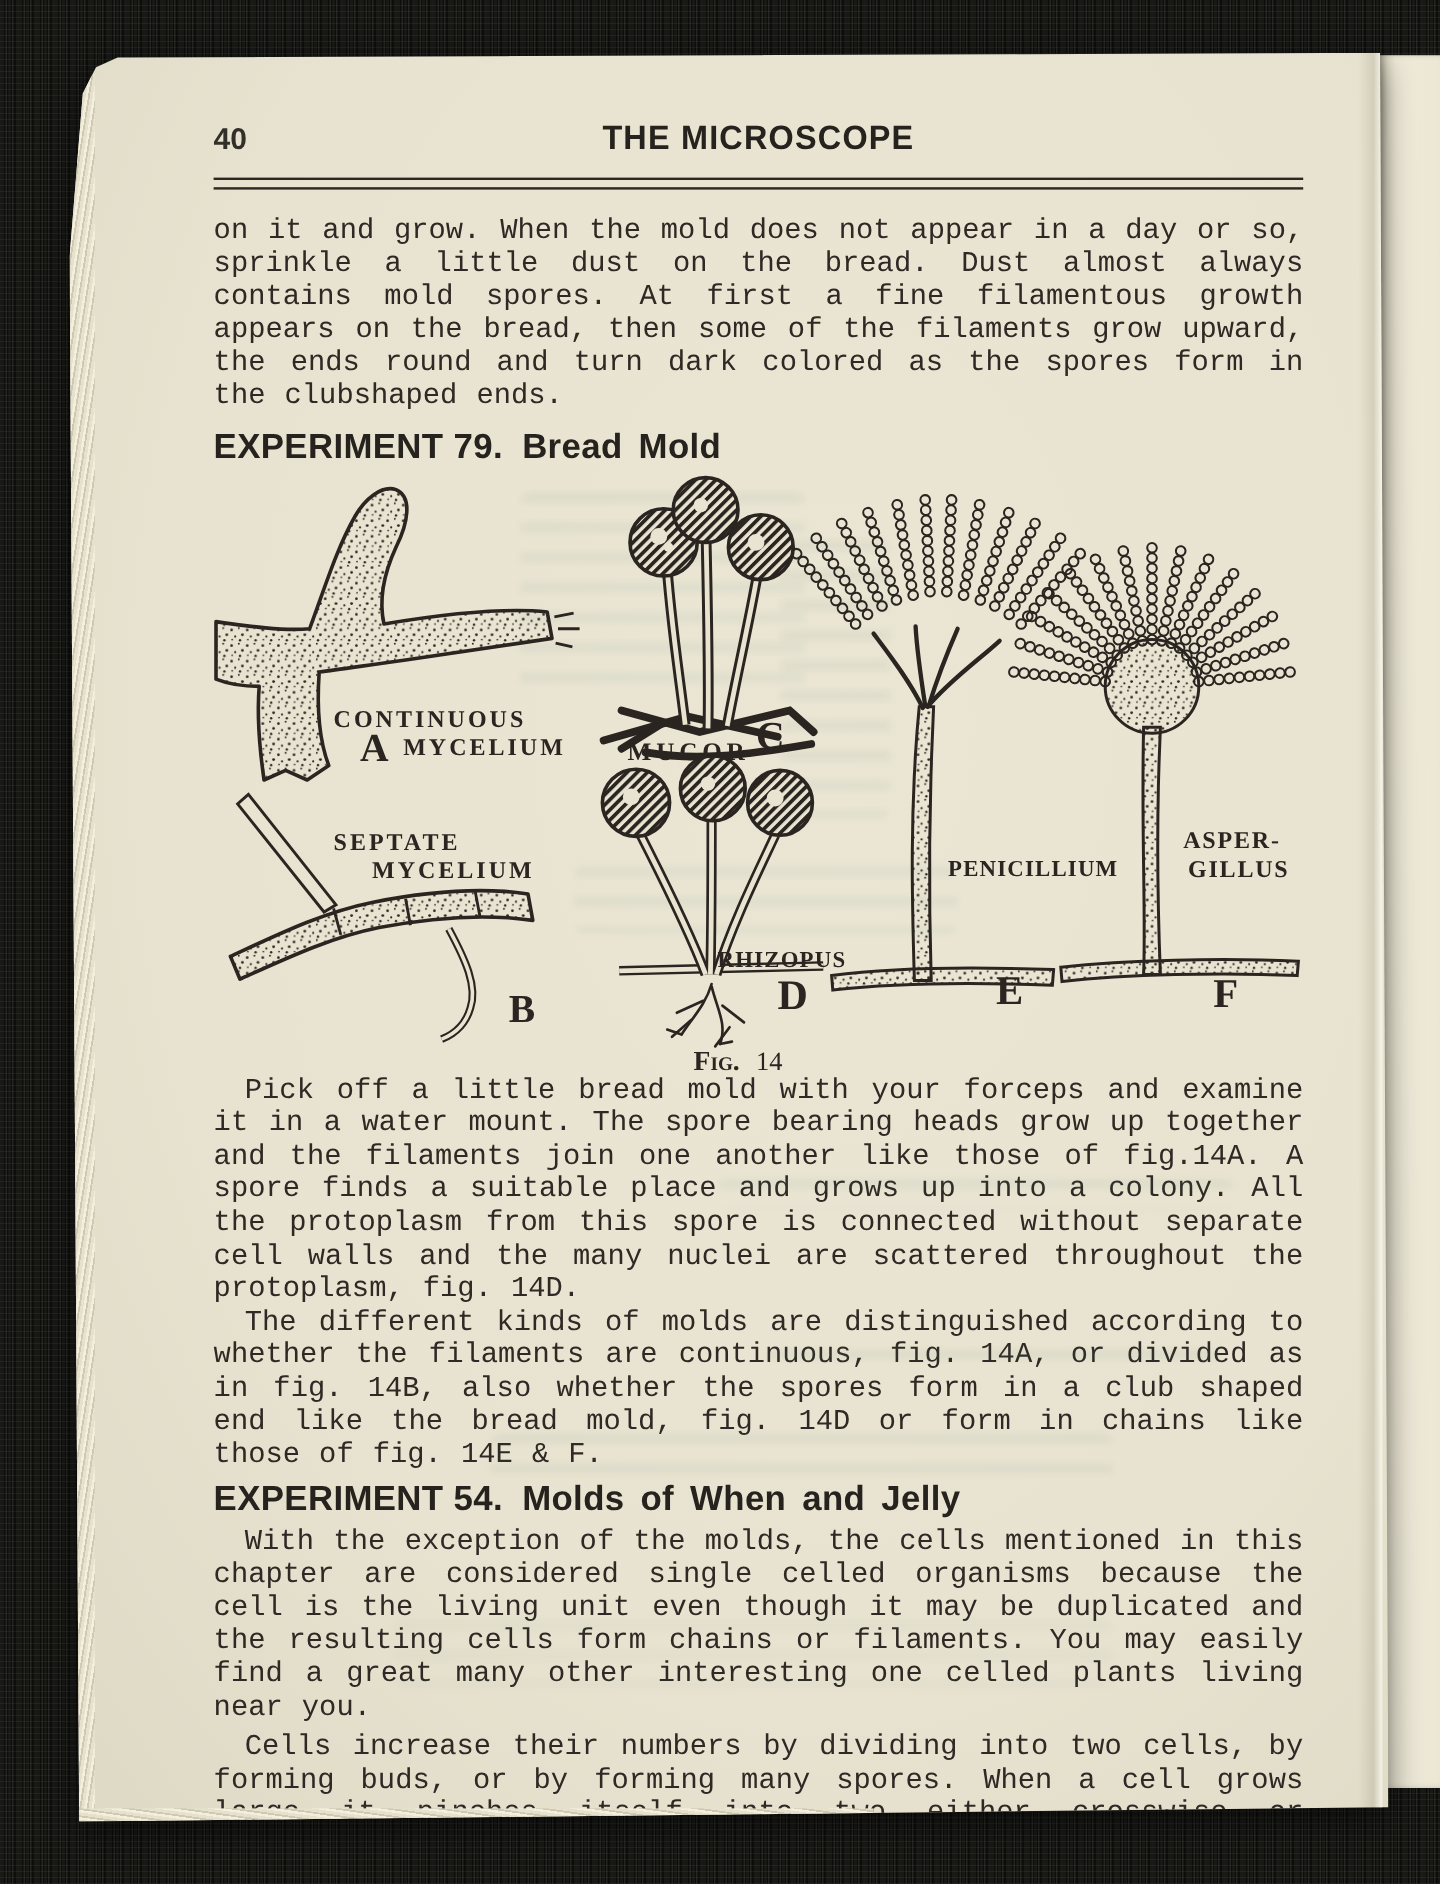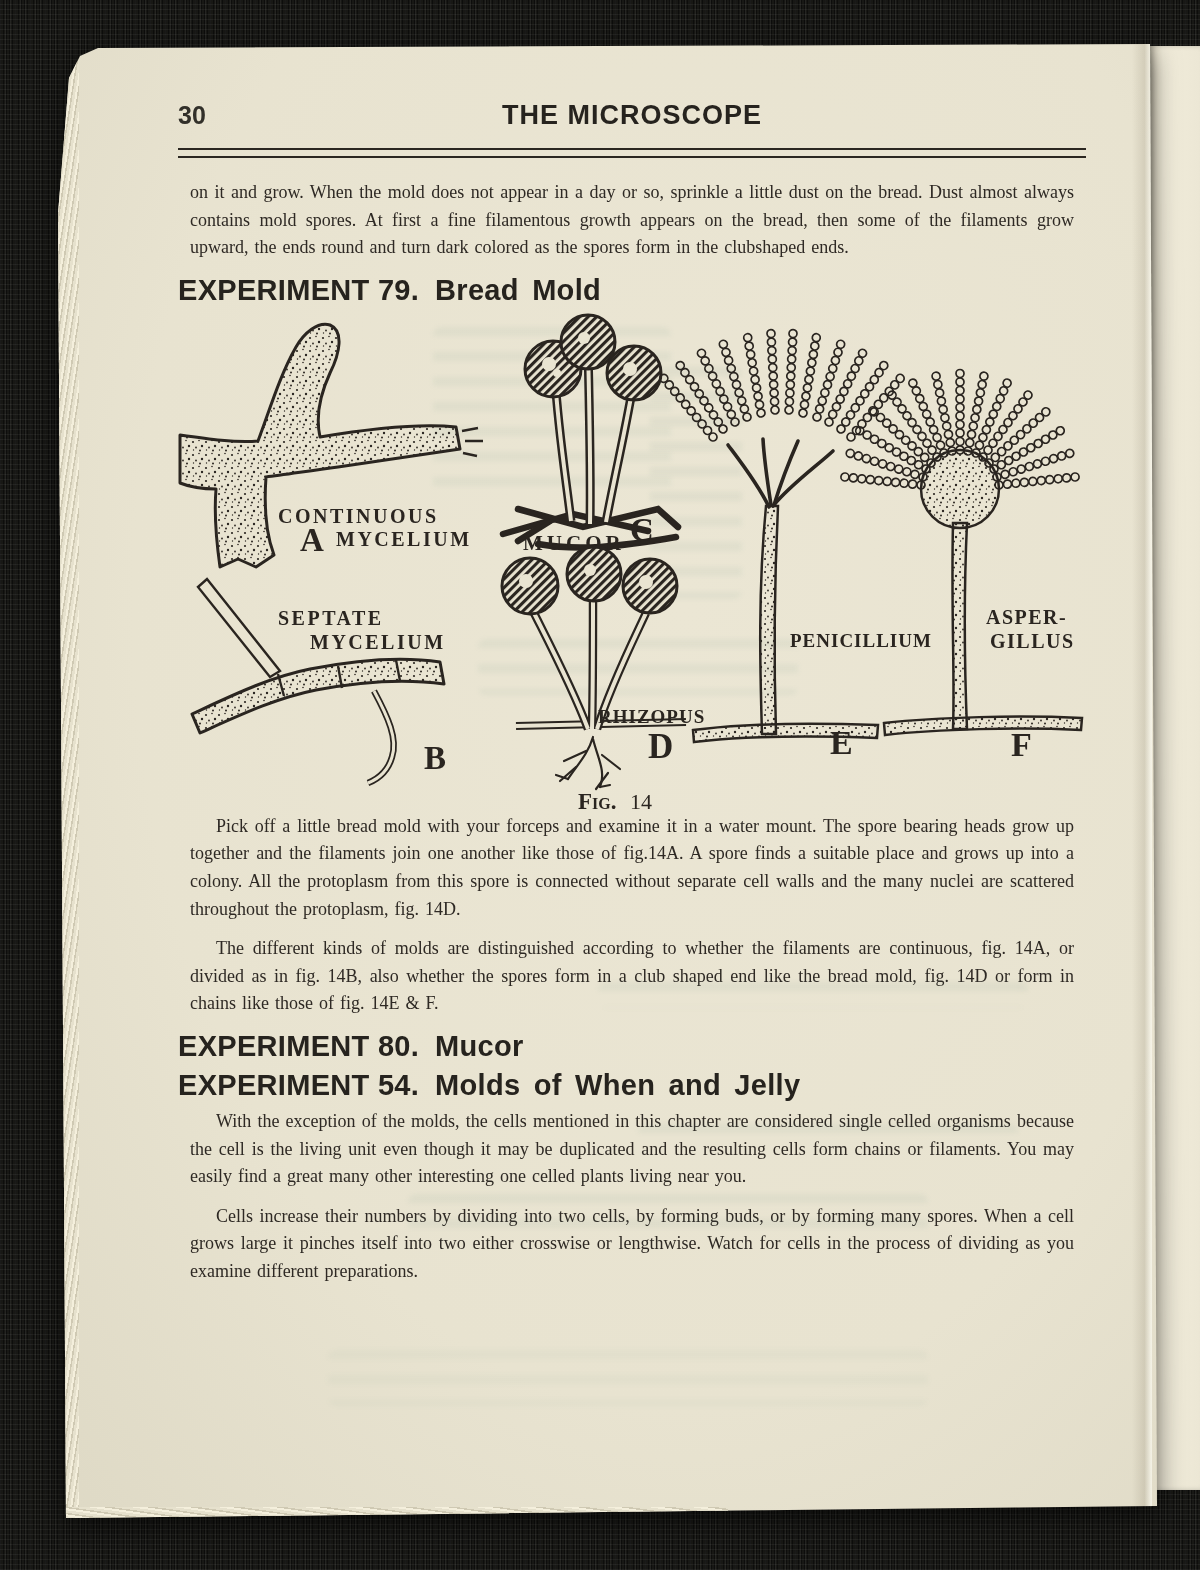--- a/index.html
+++ b/index.html
@@ -32,21 +32,21 @@
     background:repeating-linear-gradient(8deg,#f4efdc 0 2px,#cfc9b3 2px 3.5px,#e6e1cd 3.5px 6px);
   }
   .crease{position:absolute;left:1076px;top:0;bottom:0;width:20px;
     background:linear-gradient(90deg, rgba(0,0,0,0) 0%, rgba(70,58,35,0.12) 62%, rgba(255,255,248,0.55) 95%);}
   .content{position:absolute;left:122px;top:56px;width:908px;color:#2e2924;}
   .header-row{display:grid;grid-template-columns:80px 1fr 80px;align-items:baseline;height:34px;}
   .page-num{font-family:"Liberation Sans",sans-serif;font-weight:700;font-size:25px;color:#32302a;}
   .running-title{font-family:"Liberation Sans",sans-serif;font-weight:700;font-size:27px;
     letter-spacing:1px;text-align:center;color:#26231e;transform:scaleY(1.04);}
   .rule-double{margin-top:14px;height:6px;border-top:2px solid #2b2721;border-bottom:2px solid #2b2721;}
-  .para{font-size:18px;line-height:27.6px;text-align:justify;margin:12px;word-spacing:1.5px;}
+  .para{font-size:24px;line-height:27.6px;text-align:justify;margin:0;word-spacing:1.5px;font-family:Liberation Mono, monospace;}
   .indent{text-indent:26px;}
   .para.single{text-align:left;}
   .exp-heading{font-family:"Liberation Sans",sans-serif;font-weight:700;font-size:29px;
     color:#26231e;margin:0;letter-spacing:0.3px;}
   .exp-heading .exp-title{margin-left:16px;word-spacing:5px;}
   .mt22{margin-top:21px;} .mt12{margin-top:12px;} .mt10{margin-top:10px;}
   .mt6{margin-top:6px;} .mt4{margin-top:4px;} .mt2{margin-top:2px;}
   .figure{position:relative;height:500px;margin-top:2px;}
   .figure svg{position:absolute;left:0;top:0;}
   .fig-ink{fill:none;stroke:#2a2520;}
@@ -61,21 +61,21 @@
 
 <div class="under-page"></div>
 
 <div class="page-wrap">
 <div class="page">
   <div class="crease"></div>
 
   <div class="content">
 
     <div class="header-row">
-      <span class="page-num">30</span>
+      <span class="page-num">40</span>
       <span class="running-title">THE MICROSCOPE</span>
       <span></span>
     </div>
 
     <div class="rule-double"></div>
 
     <p class="para mt22">on it and grow. When the mold does not appear in a day or so, sprinkle a little dust on the bread. Dust almost always contains mold spores. At first a fine filamentous growth appears on the bread, then some of the filaments grow upward, the ends round and turn dark colored as the spores form in the clubshaped ends.</p>
 
     <h2 class="exp-heading mt12"><span>EXPERIMENT 79.</span><span class="exp-title">Bread Mold</span></h2>
 
@@ -240,21 +240,20 @@
           <text class="svg-label" x="808" y="315" font-size="20" letter-spacing="1.5">ASPER-</text>
           <text class="svg-label" x="812" y="339" font-size="20" letter-spacing="1.5">GILLUS</text>
           <text class="svg-label" x="833" y="447" font-size="34">F</text>
         </g>
       </svg>
     </div>
 
     <p class="para indent mt4">Pick off a little bread mold with your forceps and examine it in a water mount. The spore bearing heads grow up together and the filaments join one another like those of fig.14A. A spore finds a suitable place and grows up into a colony. All the protoplasm from this spore is connected without separate cell walls and the many nuclei are scattered throughout the protoplasm, fig. 14D.</p>
     <p class="para indent">The different kinds of molds are distinguished according to whether the filaments are continuous, fig. 14A, or divided as in fig. 14B, also whether the spores form in a club shaped end like the bread mold, fig. 14D or form in chains like those of fig. 14E &amp; F.</p>
 
-    <h2 class="exp-heading mt10"><span>EXPERIMENT 80.</span><span class="exp-title">Mucor</span></h2>
 
     <h2 class="exp-heading mt6"><span>EXPERIMENT 54.</span><span class="exp-title">Molds of When and Jelly</span></h2>
 
     <p class="para indent mt6">With the exception of the molds, the cells mentioned in this chapter are considered single celled organisms because the cell is the living unit even though it may be duplicated and the resulting cells form chains or filaments. You may easily find a great many other interesting one celled plants living near you.</p>
     <p class="para indent mt6">Cells increase their numbers by dividing into two cells, by forming buds, or by forming many spores. When a cell grows large it pinches itself into two either crosswise or lengthwise. Watch for cells in the process of dividing as you examine different preparations.</p>
 
     <div class="ghost" style="left:420px;top:882px;width:430px;height:26px;"></div>
     <div class="ghost" style="left:460px;top:1024px;width:380px;height:24px;"></div>
     <div class="ghost" style="left:230px;top:1094px;width:520px;height:44px;"></div>
     <div class="ghost" style="left:150px;top:1250px;width:600px;height:56px;opacity:0.35;"></div>

